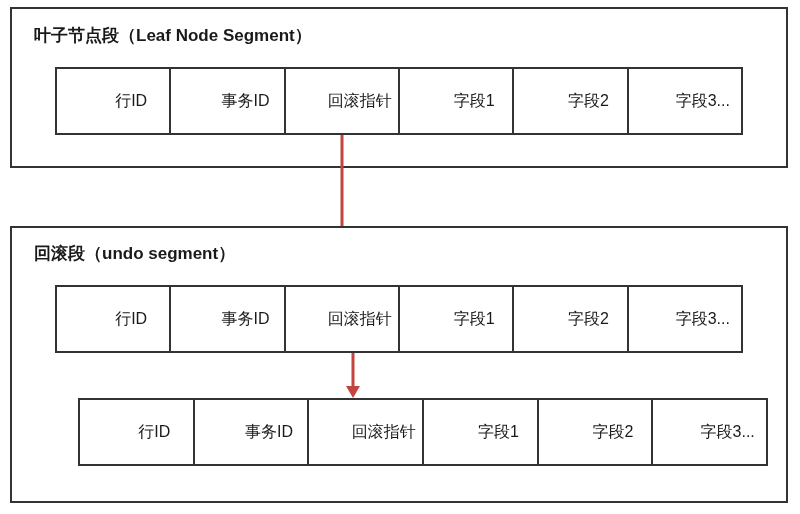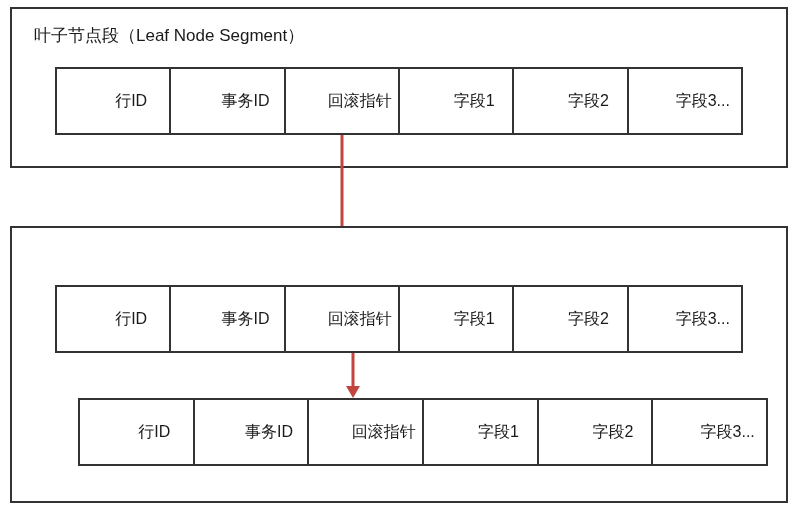--- a/index.html
+++ b/index.html
@@ -22,20 +22,21 @@
     border:2px solid var(--border-color);
     background:var(--background);
     box-sizing:border-box;
   }
   .box-title{
     position:absolute;
     font-size:17px;
     line-height:22px;
     color:var(--text-color);
     white-space:nowrap;
+    font-weight:bold;
   }
   .record-row{
     position:absolute;
     display:flex;
     box-sizing:border-box;
   }
   .record-cell{
     flex:1 1 0;
     display:flex;
     align-items:center;
@@ -87,20 +88,21 @@
     <div class="record-cell">字段2</div>
     <div class="record-cell">字段3...</div>
   </div>
 
   <div class="arrow" style="left:335px;top:135px;height:148px;">
     <div class="shaft"></div>
     <div class="head"></div>
   </div>
 
   <div class="seg-box" style="left:10px;top:226px;width:778px;height:277px;"></div>
+  <div class="box-title" style="left:34px;top:243px;">回滚段（undo segment）</div>
 
   <div class="record-row" style="left:55px;top:285px;width:688px;height:68px;">
     <div class="record-cell">行ID</div>
     <div class="record-cell">事务ID</div>
     <div class="record-cell">回滚指针</div>
     <div class="record-cell">字段1</div>
     <div class="record-cell">字段2</div>
     <div class="record-cell">字段3...</div>
   </div>
 

